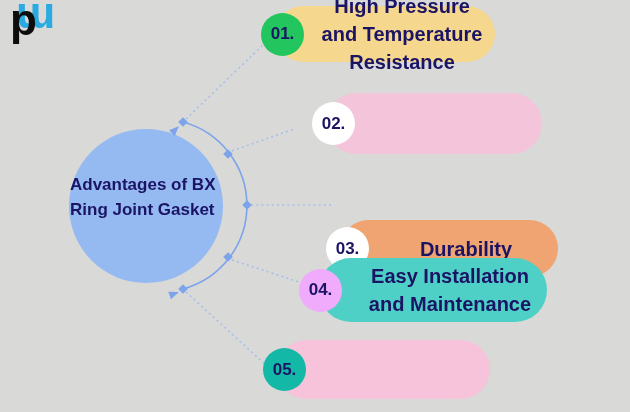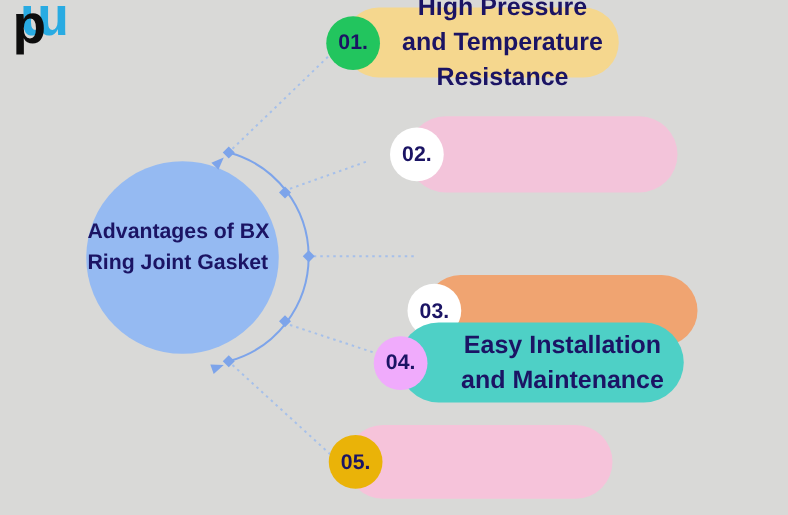--- a/index.html
+++ b/index.html
@@ -102,24 +102,25 @@
     <div class="pill-num" style="background: #22c55e;">01.</div>
     <div class="pill-label">High Pressure and Temperature Resistance</div>
   </div>
 
   <div class="pill p2" style="background: rgb(243, 196, 218);">
     <div class="pill-num" style="background: rgb(255, 255, 255);">02.</div>
   </div>
 
   <div class="pill p3" style="background: rgb(240, 164, 113);">
     <div class="pill-num" style="background: rgb(255, 255, 255);">03.</div>
+    <div class="pill-label">Durability</div>
   </div>
 
   <div class="pill p4" style="background: rgb(78, 208, 198);">
     <div class="pill-num" style="background: #f0abfc;">04.</div>
     <div class="pill-label">Easy Installation and Maintenance</div>
   </div>
 
   <div class="pill p5" style="background: rgb(246, 195, 218);">
-    <div class="pill-num" style="background: #eab308;">05.</div>
+    <div class="pill-num" style="background: #14b8a6;">05.</div>
   </div>
 
 </div>
 
 </body></html>

